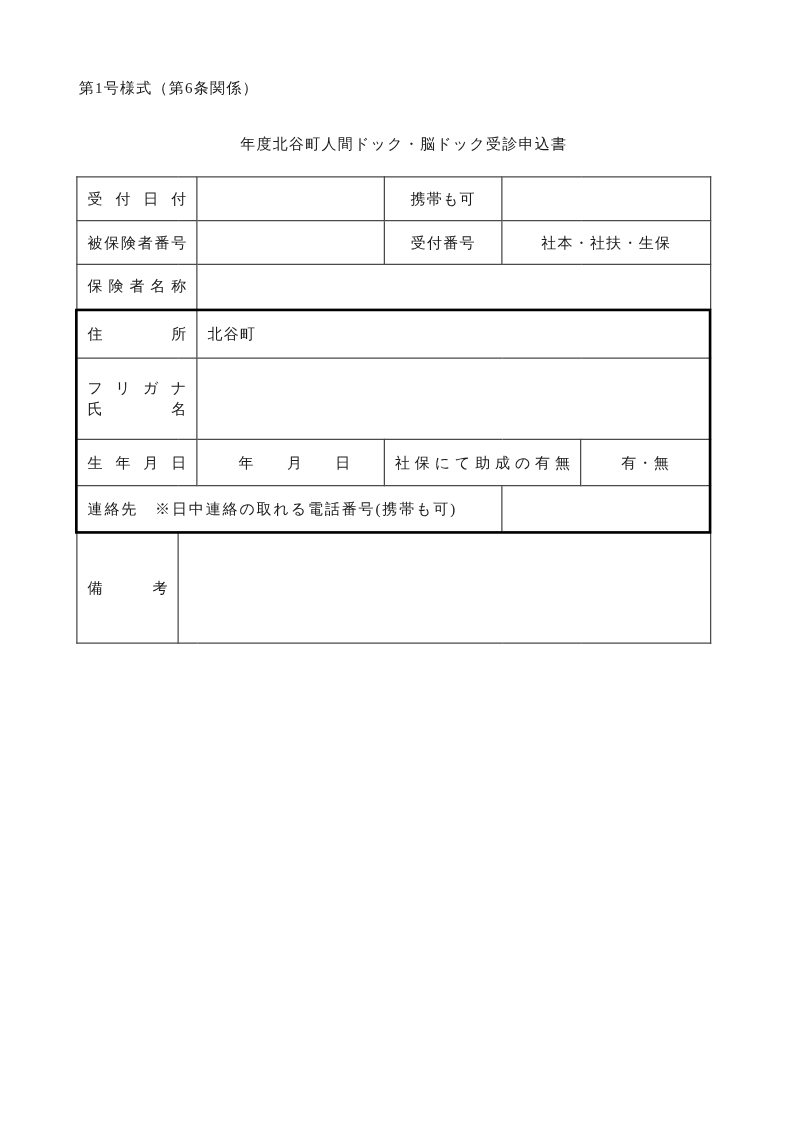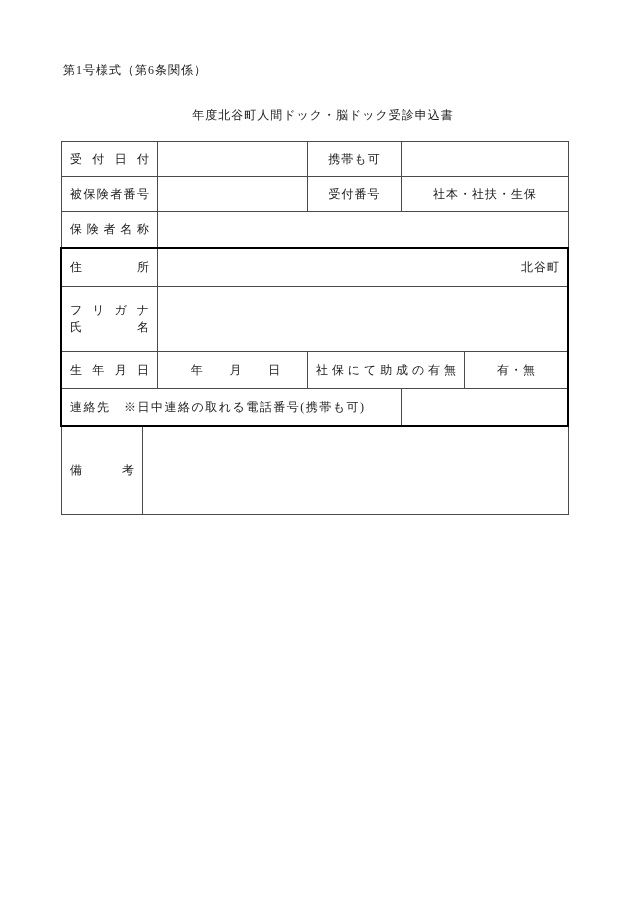--- a/index.html
+++ b/index.html
@@ -27,21 +27,21 @@
   }
   td{
     border:1px solid #4a4a4a;
     padding:0;vertical-align:middle;overflow:hidden;
   }
   tr.r1{height:35px} tr.r2{height:35px} tr.r3{height:36px}
   tr.r4{height:39px} tr.r5{height:65px} tr.r6{height:37px}
   tr.r7{height:37px} tr.r8{height:89px}
   .cj{display:flex;justify-content:space-between;align-items:center;padding:0 8px;}
   .ctr{text-align:center;letter-spacing:1px;}
-  .val-left{padding:0 8px;letter-spacing:1px;text-align:right;}
+  .val-left{padding:0 8px;letter-spacing:1px;}
   .ymd{display:flex;justify-content:space-evenly;align-items:center;padding-left:6px;}
   .name-cell-inner{
     display:flex;flex-direction:column;justify-content:space-between;
     height:100%;box-sizing:border-box;padding:8px 0;
   }
   .contact-lbl{padding:0 8px;letter-spacing:1.5px;white-space:nowrap;}
   .thick-box{
     position:absolute;left:-1px;top:106px;width:509px;height:180px;
     border:2px solid #000000;box-sizing:border-box;pointer-events:none;
   }

